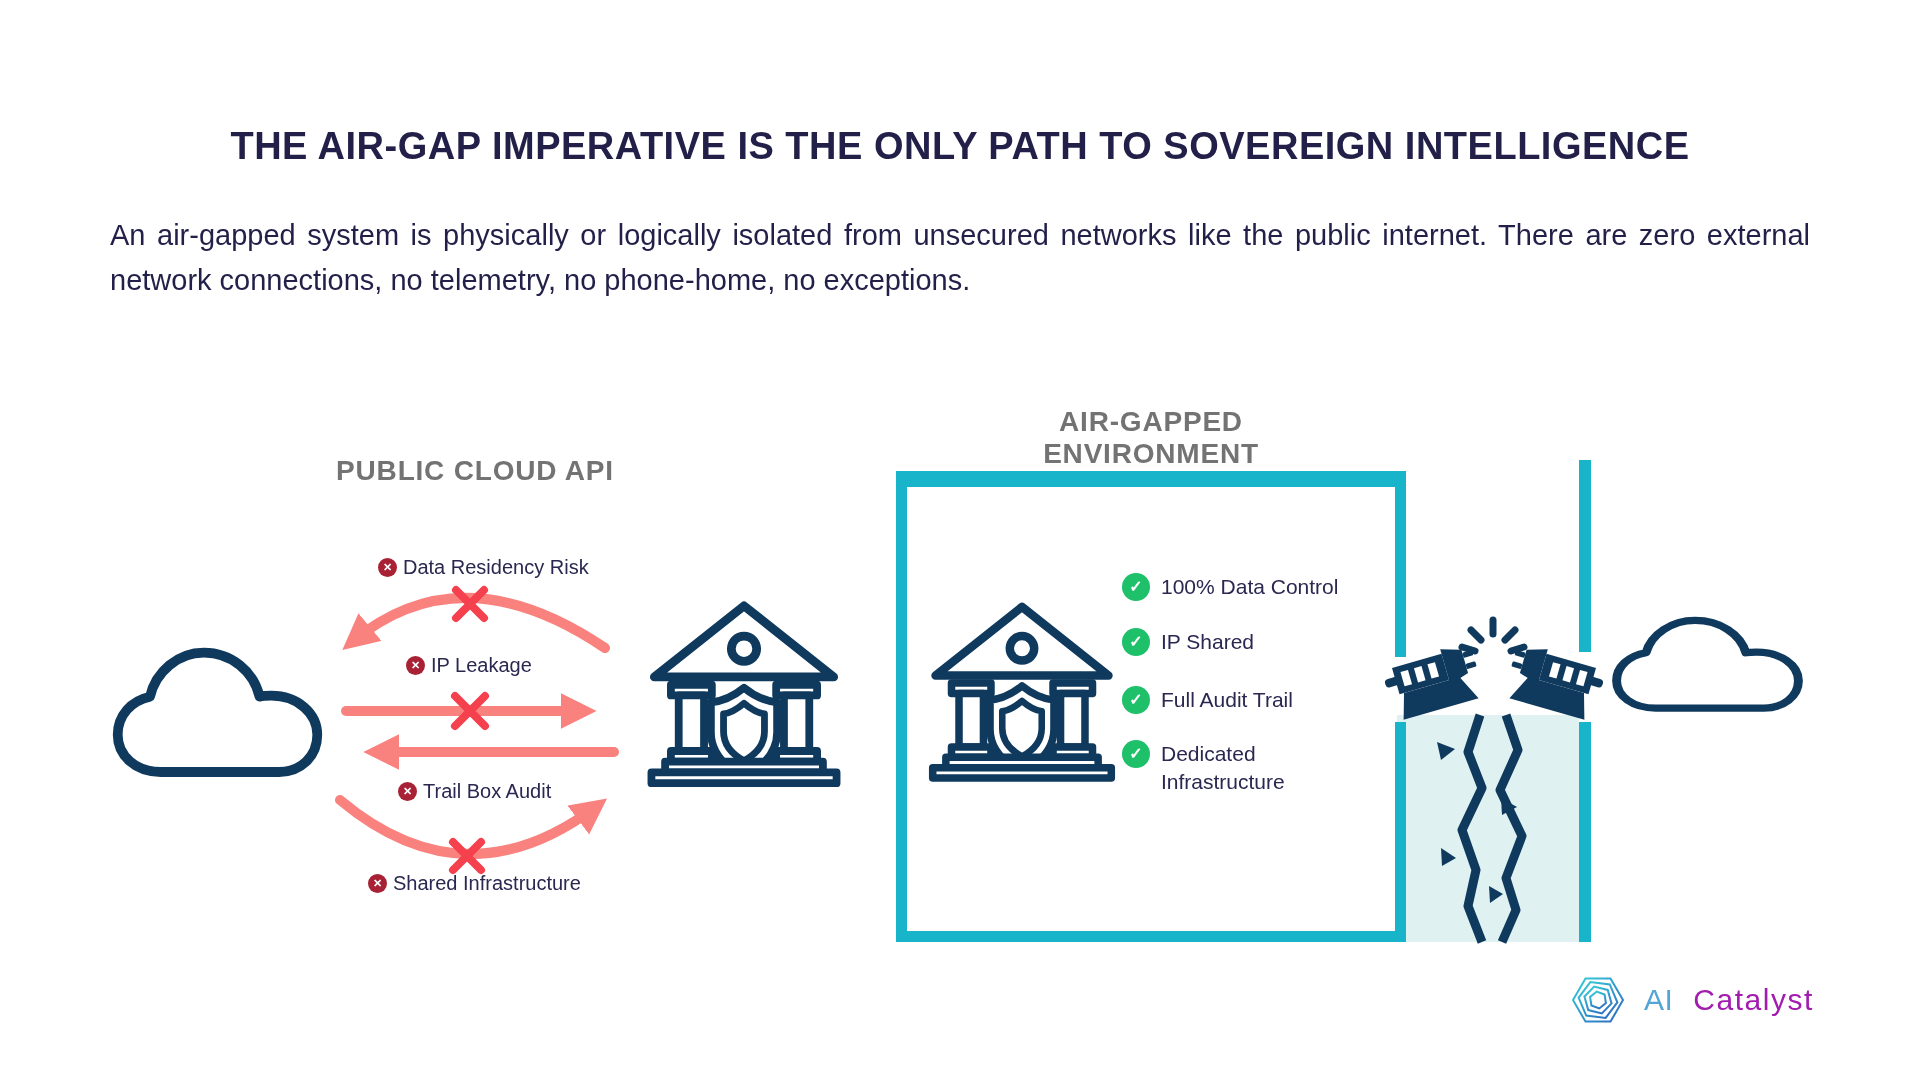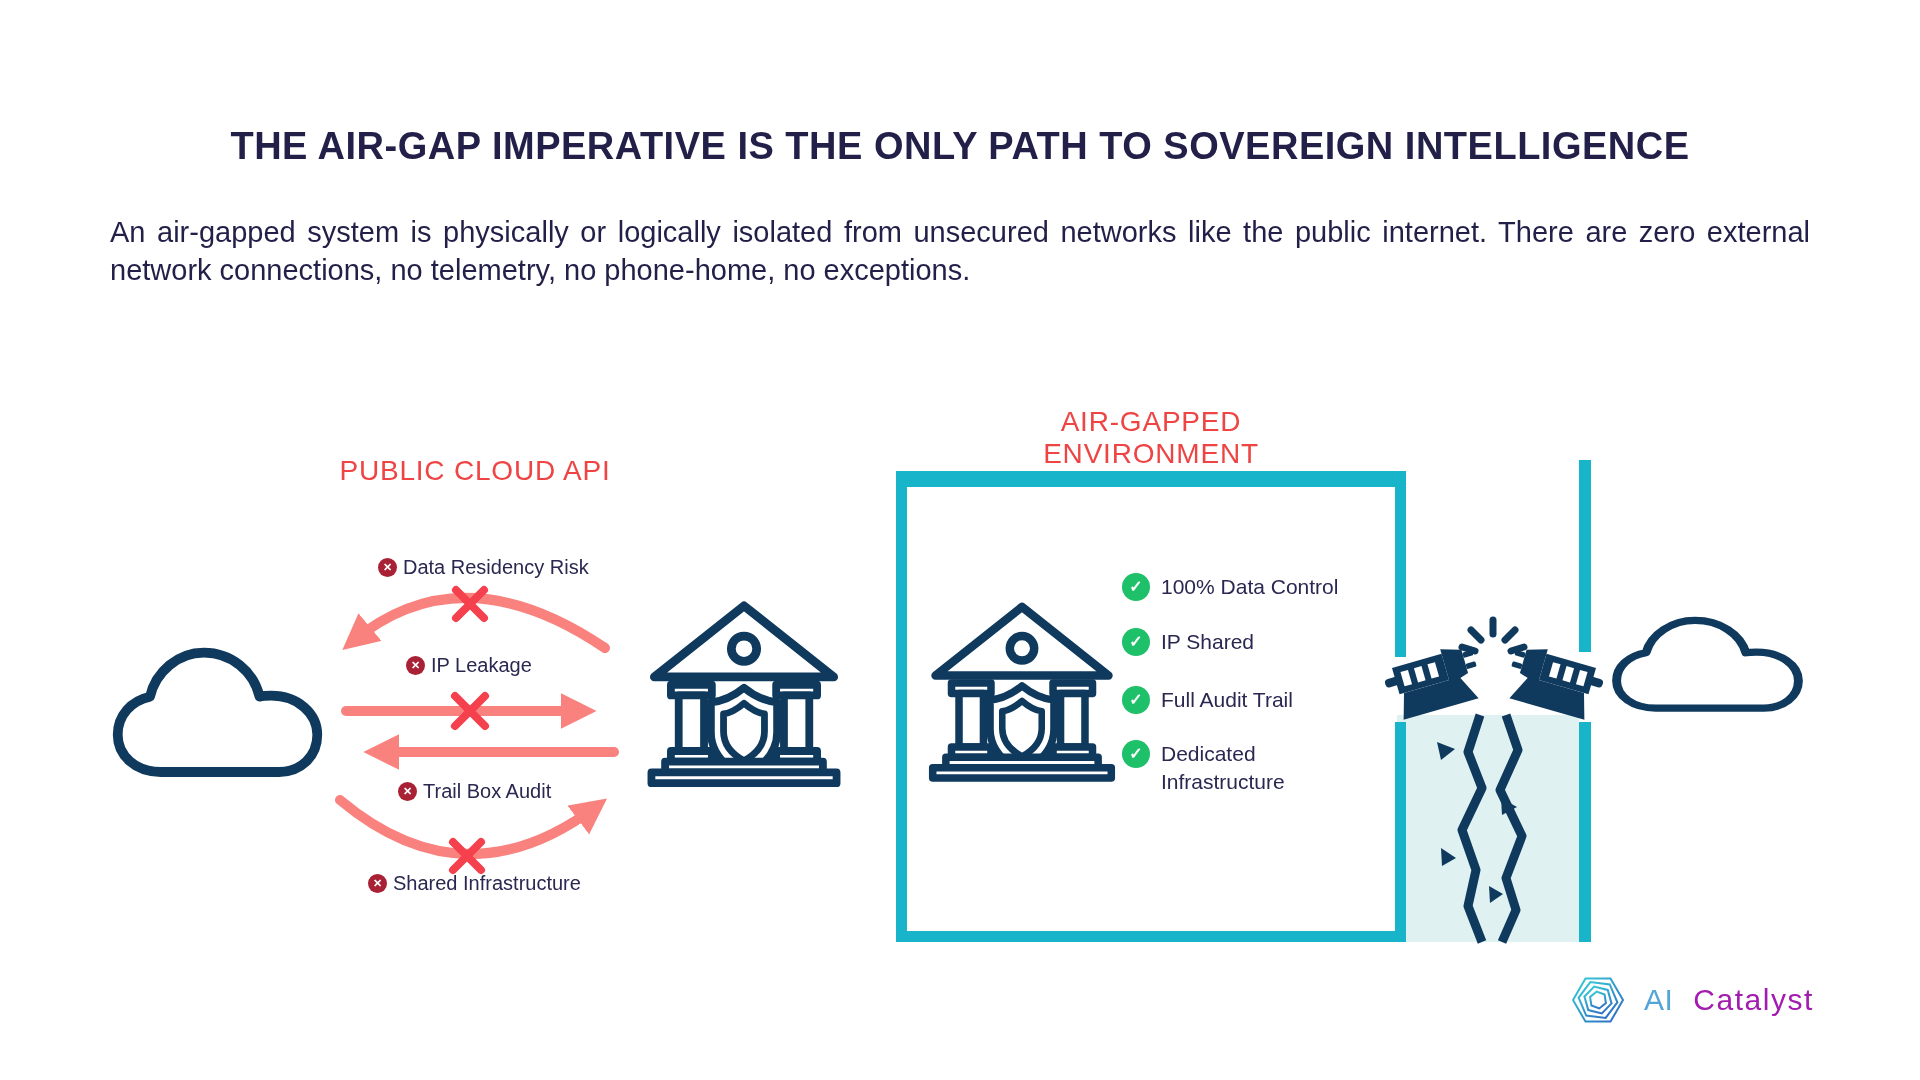--- a/index.html
+++ b/index.html
@@ -2,23 +2,23 @@
 <html><head>
 <meta charset="utf-8">
 <style>
   html,body{margin:0;padding:0;background:#e8e8e8;}
   .slide{position:relative;width:1920px;height:1080px;background:#ffffff;overflow:hidden;
          font-family:"Liberation Sans",sans-serif;color:#221f48;margin:0 auto;padding-left:48px;}
   .abs{position:absolute;}
   
   .title{left:0;top:100px;width:1920px;text-align:center;font-size:38px;font-weight:800;
          letter-spacing:.5px;color:#221f48;}
-  .intro{left:110px;top:184px;width:1700px;font-size:29px;line-height:38px;text-align:justify;color:#221f48;}
-  
-  .section-label{font-size:28px;font-weight:400;letter-spacing:.8px;text-align:center;color:#ef4444;}
+  .intro{left:110px;top:184px;width:1700px;font-size:29px;line-height:45px;text-align:justify;color:#221f48;}
+  
+  .section-label{font-size:28px;font-weight:700;letter-spacing:.8px;text-align:center;color:#737373;}
   .label-public{left:275px;top:455px;width:400px;}
   .label-airgap{left:951px;top:406px;width:400px;}
   
   .risk{display:flex;align-items:center;gap:6px;font-size:20px;font-weight:500;color:#2a2750;}
   .xbadge{width:19px;height:19px;border-radius:50%;background:#a82134;color:#fff;font-size:11px;
           font-weight:700;display:flex;align-items:center;justify-content:center;flex:0 0 19px;}
   
   .benefit{display:flex;align-items:flex-start;gap:11px;font-size:21px;font-weight:500;color:#2a2750;line-height:28px;}
   .check{width:28px;height:28px;border-radius:50%;background:#1ec06a;color:#fff;font-size:16px;
          font-weight:700;display:flex;align-items:center;justify-content:center;flex:0 0 28px;}

